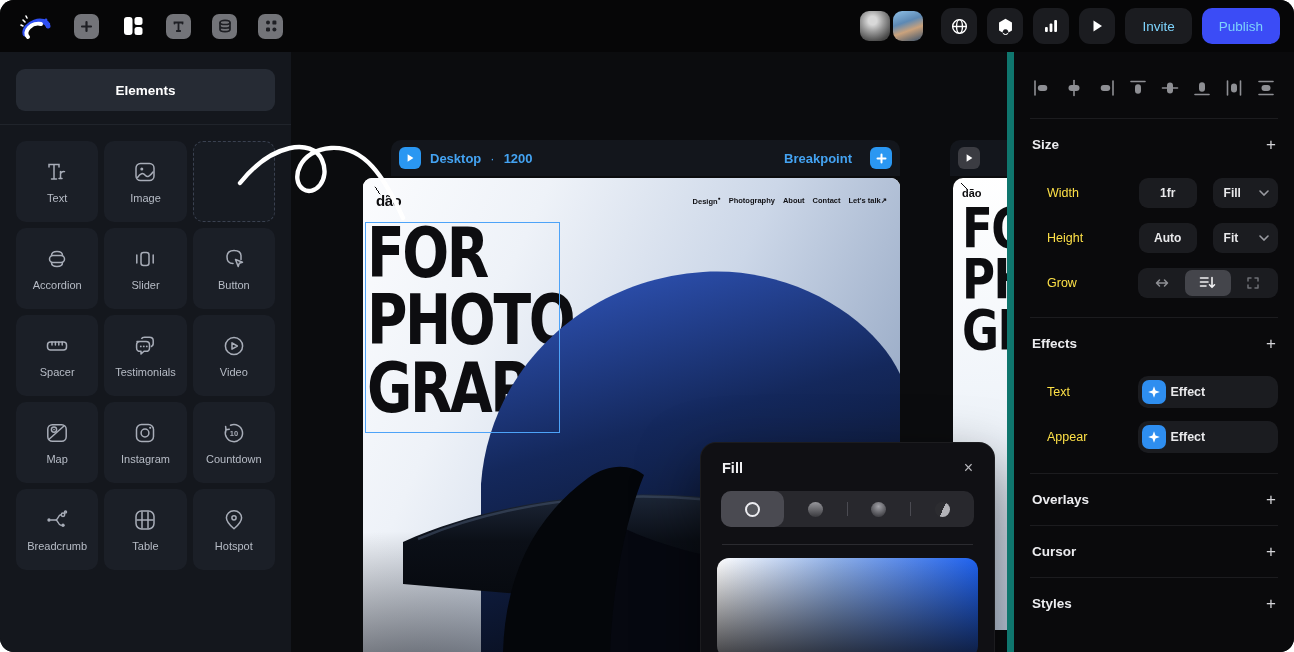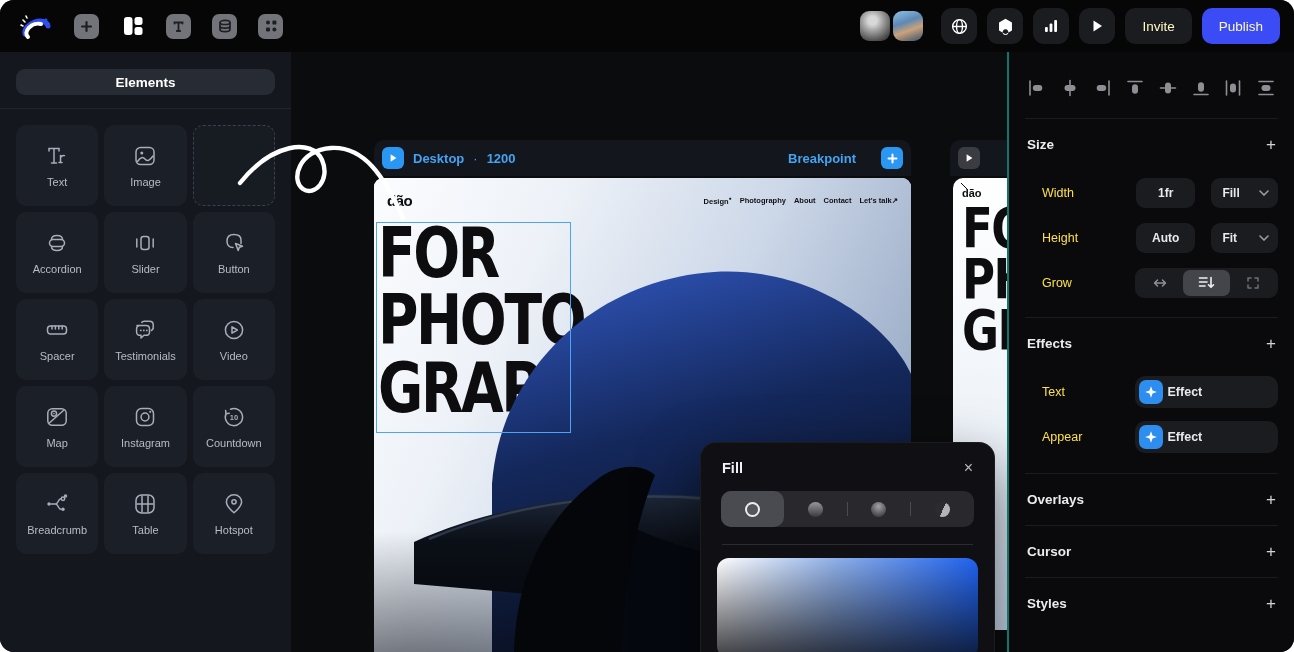--- a/index.html
+++ b/index.html
@@ -12,49 +12,49 @@
   .tools { display:flex; gap:21px; align-items:center; }
   .toolbtn { width:25px; height:25px; border-radius:7px; background:#737479; display:flex; align-items:center; justify-content:center; cursor:pointer; }
   .toolbtn.ghost { background:transparent; }
   .tb-spacer { flex:1; }
   .right-group { display:flex; align-items:center; gap:10px; }
   .avatars { display:flex; gap:3px; margin-right:8px; }
   .avatar { width:30px; height:30px; border-radius:9px; }
   .avatar.a1 { background: radial-gradient(circle at 42% 32%, #d8d8d8 0 16%, #9a9a9a 42%, #4a4a4a 78%, #2c2c2c 100%); }
   .avatar.a2 { background: linear-gradient(160deg, #8fc1e8 0%, #5d89b4 38%, #caa27c 62%, #37506b 100%); }
   .roundbtn { width:36px; height:36px; border-radius:11px; background:#1b1c20; display:flex; align-items:center; justify-content:center; cursor:pointer; }
-  .txtbtn { height:36px; padding:0 17px; border-radius:10px; background:#1b1c20; color:#fef9c3; font-size:13.5px; display:flex; align-items:center; cursor:pointer; }
+  .txtbtn { height:36px; padding:0 17px; border-radius:10px; background:#1b1c20; color:#7dd3fc; font-size:13.5px; display:flex; align-items:center; cursor:pointer; }
   .txtbtn.publish { background:#3b4cf6; }
 
   
   .main { position:absolute; top:52px; left:0; right:0; bottom:0; display:flex; }
 
   
   .sidebar { width:291px; background:#14171d; flex:none; }
   .tabs { display:flex; padding:17px 16px 13px; gap:4px; }
-  .tab { flex:1; height:26px; border-radius:9px; display:flex; align-items:center; justify-content:center; font-size:13.5px; color:#7e838d; cursor:pointer; }
+  .tab { flex:1; height:42px; border-radius:9px; display:flex; align-items:center; justify-content:center; font-size:13.5px; color:#7e838d; cursor:pointer; }
   .tab.active { background:#262b34; color:#fff; font-weight:700; }
   .side-div { height:1px; background:#20242b; }
   .elgrid { padding:16px; display:grid; grid-template-columns:repeat(3, 1fr); gap:6px; }
   .card { height:81px; background:#1b1f27; border-radius:10px; display:flex; flex-direction:column; align-items:center; justify-content:center; gap:7px; cursor:pointer; }
   .card .lbl { font-size:11px; color:#b7bcc6; }
   .card.placeholder { background:#171b22; border:1.5px dashed #3a4150; }
   .elicon { width:26px; height:26px; }
   .elicon * { vector-effect:non-scaling-stroke; }
 
   
   .canvas { flex:1; position:relative; background:#0b0c0e; overflow:hidden; }
 
-  .frame { position:absolute; left:83px; top:88px; width:537px; bottom:0; }
+  .frame { position:absolute; left:72px; top:88px; width:537px; bottom:0;padding-left:28px; }
   .frame-bar { height:36px; background:#13161c; border-radius:10px 10px 0 0; display:flex; align-items:center; padding:0 8px; gap:9px; }
   .playbtn { width:22px; height:22px; border-radius:6px; background:#2a97f2; display:flex; align-items:center; justify-content:center; cursor:pointer; flex:none; }
   .playbtn.gray { background:#3b3c42; }
   .bar-title { color:#44a3f2; font-size:13px; font-weight:700; }
   .bar-dot { color:#44a3f2; font-size:13px; }
-  .bar-right { margin-left:auto; display:flex; align-items:center; gap:25px; }
+  .bar-right { margin-left:auto; display:flex; align-items:center; gap:18px; }
   .page { position:absolute; top:38px; left:0; right:0; bottom:0; background:#fff; border-radius:9px 9px 0 0; overflow:hidden; }
   .hero { position:absolute; inset:0;
     background:
       radial-gradient(120% 75% at 8% 118%, rgba(9,12,20,0.88) 0%, rgba(9,12,20,0) 58%),
       linear-gradient(115deg, #fbfcfe 0%, #eef2f8 25%, #ccd7e8 55%, #9fb0ca 82%, #8495b2 100%);
   }
   .site-header { position:absolute; top:0; left:0; right:0; height:44px; display:flex; align-items:center; justify-content:space-between; padding:0 13px; z-index:6; }
   .site-logo { font-size:15px; font-weight:700; color:#0c0c0e; letter-spacing:-0.5px; position:relative; }
   .site-logo::before { content:""; position:absolute; left:-2px; top:-5px; width:7px; height:7px;
     background: linear-gradient(45deg, transparent 46%, #0c0c0e 46% 54%, transparent 54%); transform:rotate(12deg); }
@@ -89,21 +89,21 @@
   .fc.radial { background:radial-gradient(circle at 50% 30%, #a2a2a8, #45454a 75%); }
   .fc.conic { background:linear-gradient(115deg, #2c2c30 52%, #b3b3b8 52%); }
   .fill-hr { height:1px; background:#2b2b30; margin:17px 21px 0; }
   .colorarea { margin:13px 16px 0; height:100px; border-radius:12px;
     background:
       linear-gradient(to bottom, rgba(8,8,12,0) 0%, rgba(8,8,12,0.92) 118%),
       linear-gradient(to right, #ffffff 0%, #8fb0e8 45%, #1f62ef 100%);
     cursor:crosshair; }
 
   
-  .inspector { width:287px; flex:none; background:#0a0a0c; border-left:2px solid #0f766e; }
+  .inspector { width:287px; flex:none; background:#0a0a0c; border-left:7px solid #0f766e; }
   .alignrow { display:flex; justify-content:space-between; align-items:center; padding:25px 16px 19px; }
   .alignbtn { width:24px; height:22px; display:flex; align-items:center; justify-content:center; cursor:pointer; }
   .insp-div { height:1px; background:#1c1c1f; margin:0 16px; }
   .sect-head { display:flex; align-items:center; justify-content:space-between; padding:17px 18px; }
   .sect-title { color:#ececef; font-size:13.5px; font-weight:700; }
   .sect-plus { color:#d4d4d8; font-size:17px; font-weight:400; cursor:pointer; line-height:1; }
   .prow { display:flex; align-items:center; padding:0 16px 0 33px; height:45px; }
   .prow .plabel { width:97px; font-size:12.5px; color:#fde047; }
   .valbox { width:61px; height:30px; background:#1b1c20; border-radius:9px; display:flex; align-items:center; justify-content:center; color:#e9e9eb; font-size:12px; font-weight:700; cursor:text; }
   .selbox { width:68px; height:30px; background:#1b1c20; border-radius:9px; display:flex; align-items:center; justify-content:space-between; padding:0 9px 0 11px; color:#e9e9eb; font-size:12px; font-weight:700; cursor:pointer; margin-left:16px; }

